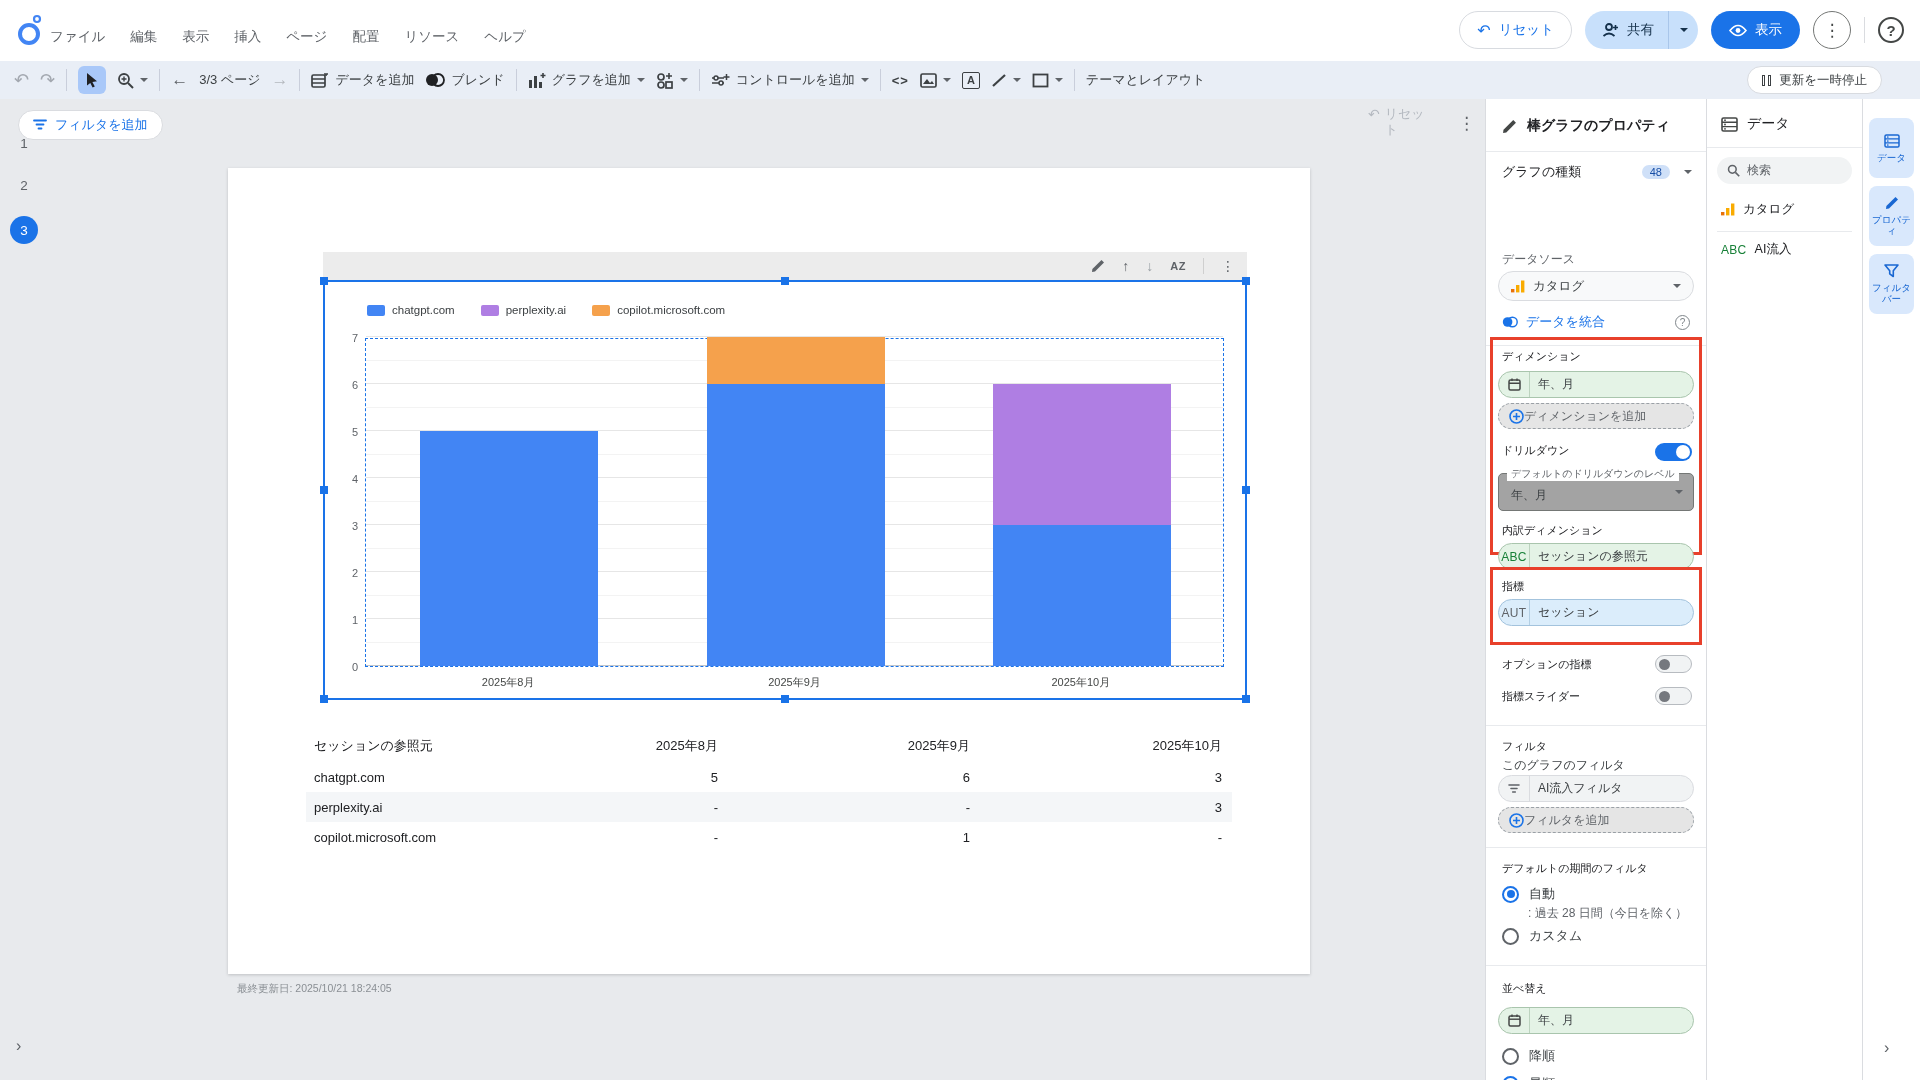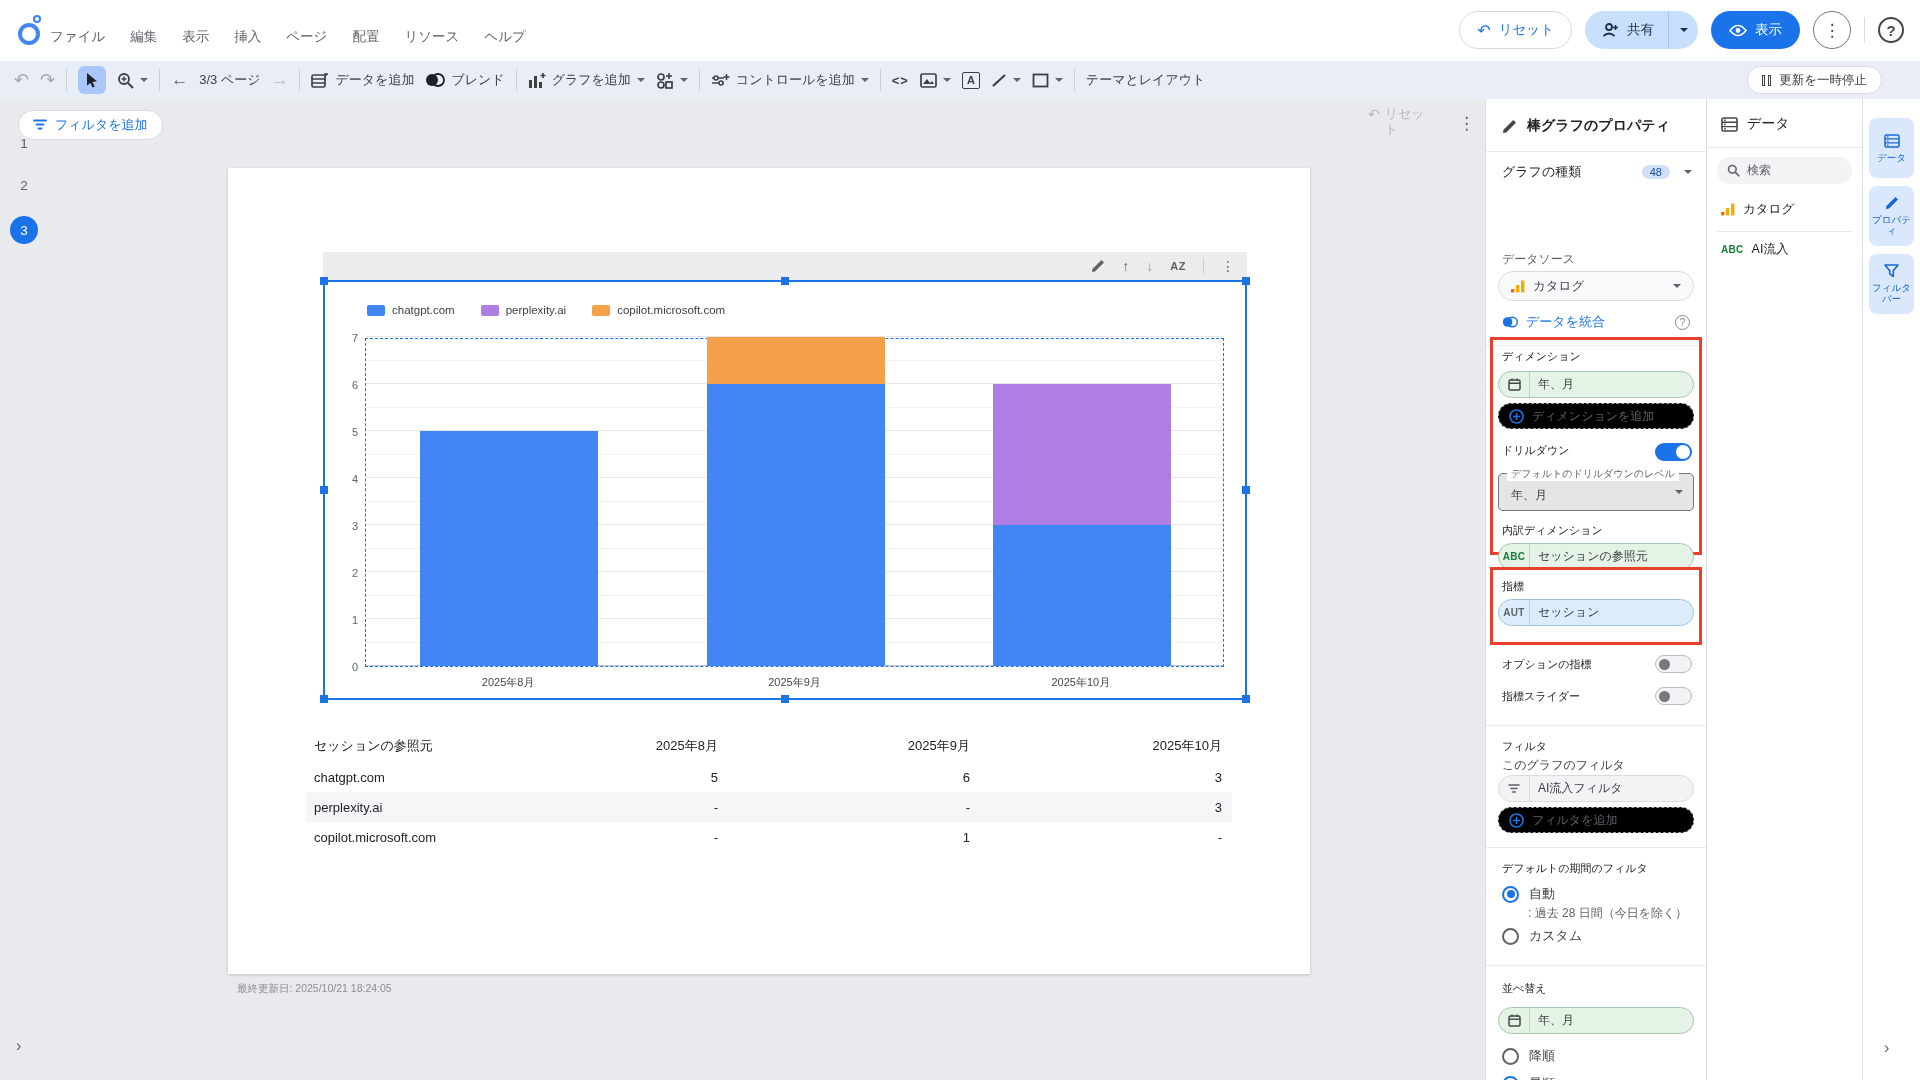--- a/index.html
+++ b/index.html
@@ -84,32 +84,32 @@
   .pill { position:absolute; left:12px; right:12px; height:27px; border-radius:14px; display:flex; align-items:center; overflow:hidden; }
   .pill .pill-ic { width:30px; display:flex; align-items:center; justify-content:center; align-self:stretch; }
   .pill .pill-sep { width:1px; align-self:stretch; }
   .pill .pill-label { padding-left:8px; font-size:12px; color:#3c4043; white-space:nowrap; }
   .pill-green { background:#e4f3e6; border:1px solid #a9c5ad; }
   .pill-green .pill-sep { background:#bcd3bf; }
   .pill-blue { background:#dbedfb; border:1px solid #a3c3dd; }
   .pill-blue .pill-sep { background:#b3cfe4; }
   .pill-gray { background:#f1f3f4; border:1px solid #dadce0; }
   .pill-gray .pill-sep { background:#dadce0; }
-  .pill-dashed { position:absolute; left:12px; right:12px; height:26px; border:1px dashed #9aa0a6; border-radius:14px; display:flex; align-items:center; gap:8px; padding:0 10px; color:#5f6368; font-size:12px; background:#000000; }
-  .type-badge { font-size:10px; font-weight:bold; letter-spacing:.3px; }
+  .pill-dashed { position:absolute; left:12px; right:12px; height:26px; border:1px dashed #9aa0a6; border-radius:14px; display:flex; align-items:center; gap:0; padding:0 10px; color:#5f6368; font-size:12px; background:#e5e5e5; }
+  .type-badge { font-size:12px; font-weight:normal; letter-spacing:.3px; }
   .toggle-on { position:absolute; right:14px; width:37px; height:18px; border-radius:10px; background:#1a73e8; }
   .toggle-on::after { content:""; position:absolute; right:2px; top:2px; width:14px; height:14px; border-radius:50%; background:#fff; }
   .toggle-off { position:absolute; right:14px; width:37px; height:18px; border-radius:10px; background:#f1f3f4; border:1px solid #b7bbc0; }
   .toggle-off::after { content:""; position:absolute; left:3px; top:2.5px; width:11px; height:11px; border-radius:50%; background:#75787e; }
   .radio { width:17px; height:17px; border-radius:50%; border:2px solid #5f6368; flex:none; }
   .radio.sel { border-color:#1a73e8; position:relative; }
   .radio.sel::after { content:""; position:absolute; left:2.5px; top:2.5px; width:8px; height:8px; border-radius:50%; background:#1a73e8; }
   .radio-row { position:absolute; left:16px; display:flex; align-items:center; gap:10px; font-size:13px; color:#3c4043; }
   .hl-box { position:absolute; left:4px; width:212px; border:3px solid #e8402b; pointer-events:none; }
-  #dd-select { position:absolute; left:12px; right:12px; height:38px; border:1px solid #747775; border-radius:5px; background:#e5e5e5; }
+  #dd-select { position:absolute; left:12px; right:12px; height:38px; border:1px solid #747775; border-radius:5px; background:#a3a3a3; }
   #dd-select .float-label { position:absolute; top:-7px; left:8px; background:#fff; padding:0 4px; font-size:10px; color:#5f6368; white-space:nowrap; }
   #dd-select .dd-value { position:absolute; left:12px; top:13px; font-size:12px; color:#3c4043; }
   #dd-select .caret-down { position:absolute; right:10px; top:16px; }
   #props-title-row { position:absolute; left:16px; top:18px; display:flex; align-items:center; gap:10px; font-size:14px; color:#202124;font-weight:bold; }
   #chart-type-row { position:absolute; left:16px; right:14px; top:64px; display:flex; align-items:center; font-size:13px; }
   #chart-type-badge { margin-left:auto; margin-right:14px; background:#cfe0f8; color:#174ea6; font-size:11px; padding:1px 8px; border-radius:9px; }
   #props-tabs { position:absolute; left:0; right:0; top:100px; height:40px; display:flex; border-bottom:1px solid #e8eaed; }
   .tab { flex:1; display:flex; align-items:center; justify-content:center; font-size:13.5px; color:#5f6368; position:relative; }
   .tab.active { color:#1a73e8; font-weight:bold; }
   .tab.active::after { content:""; position:absolute; bottom:0; left:50%; transform:translateX(-50%); width:40px; height:3px; background:#1a73e8; border-radius:3px 3px 0 0; }

